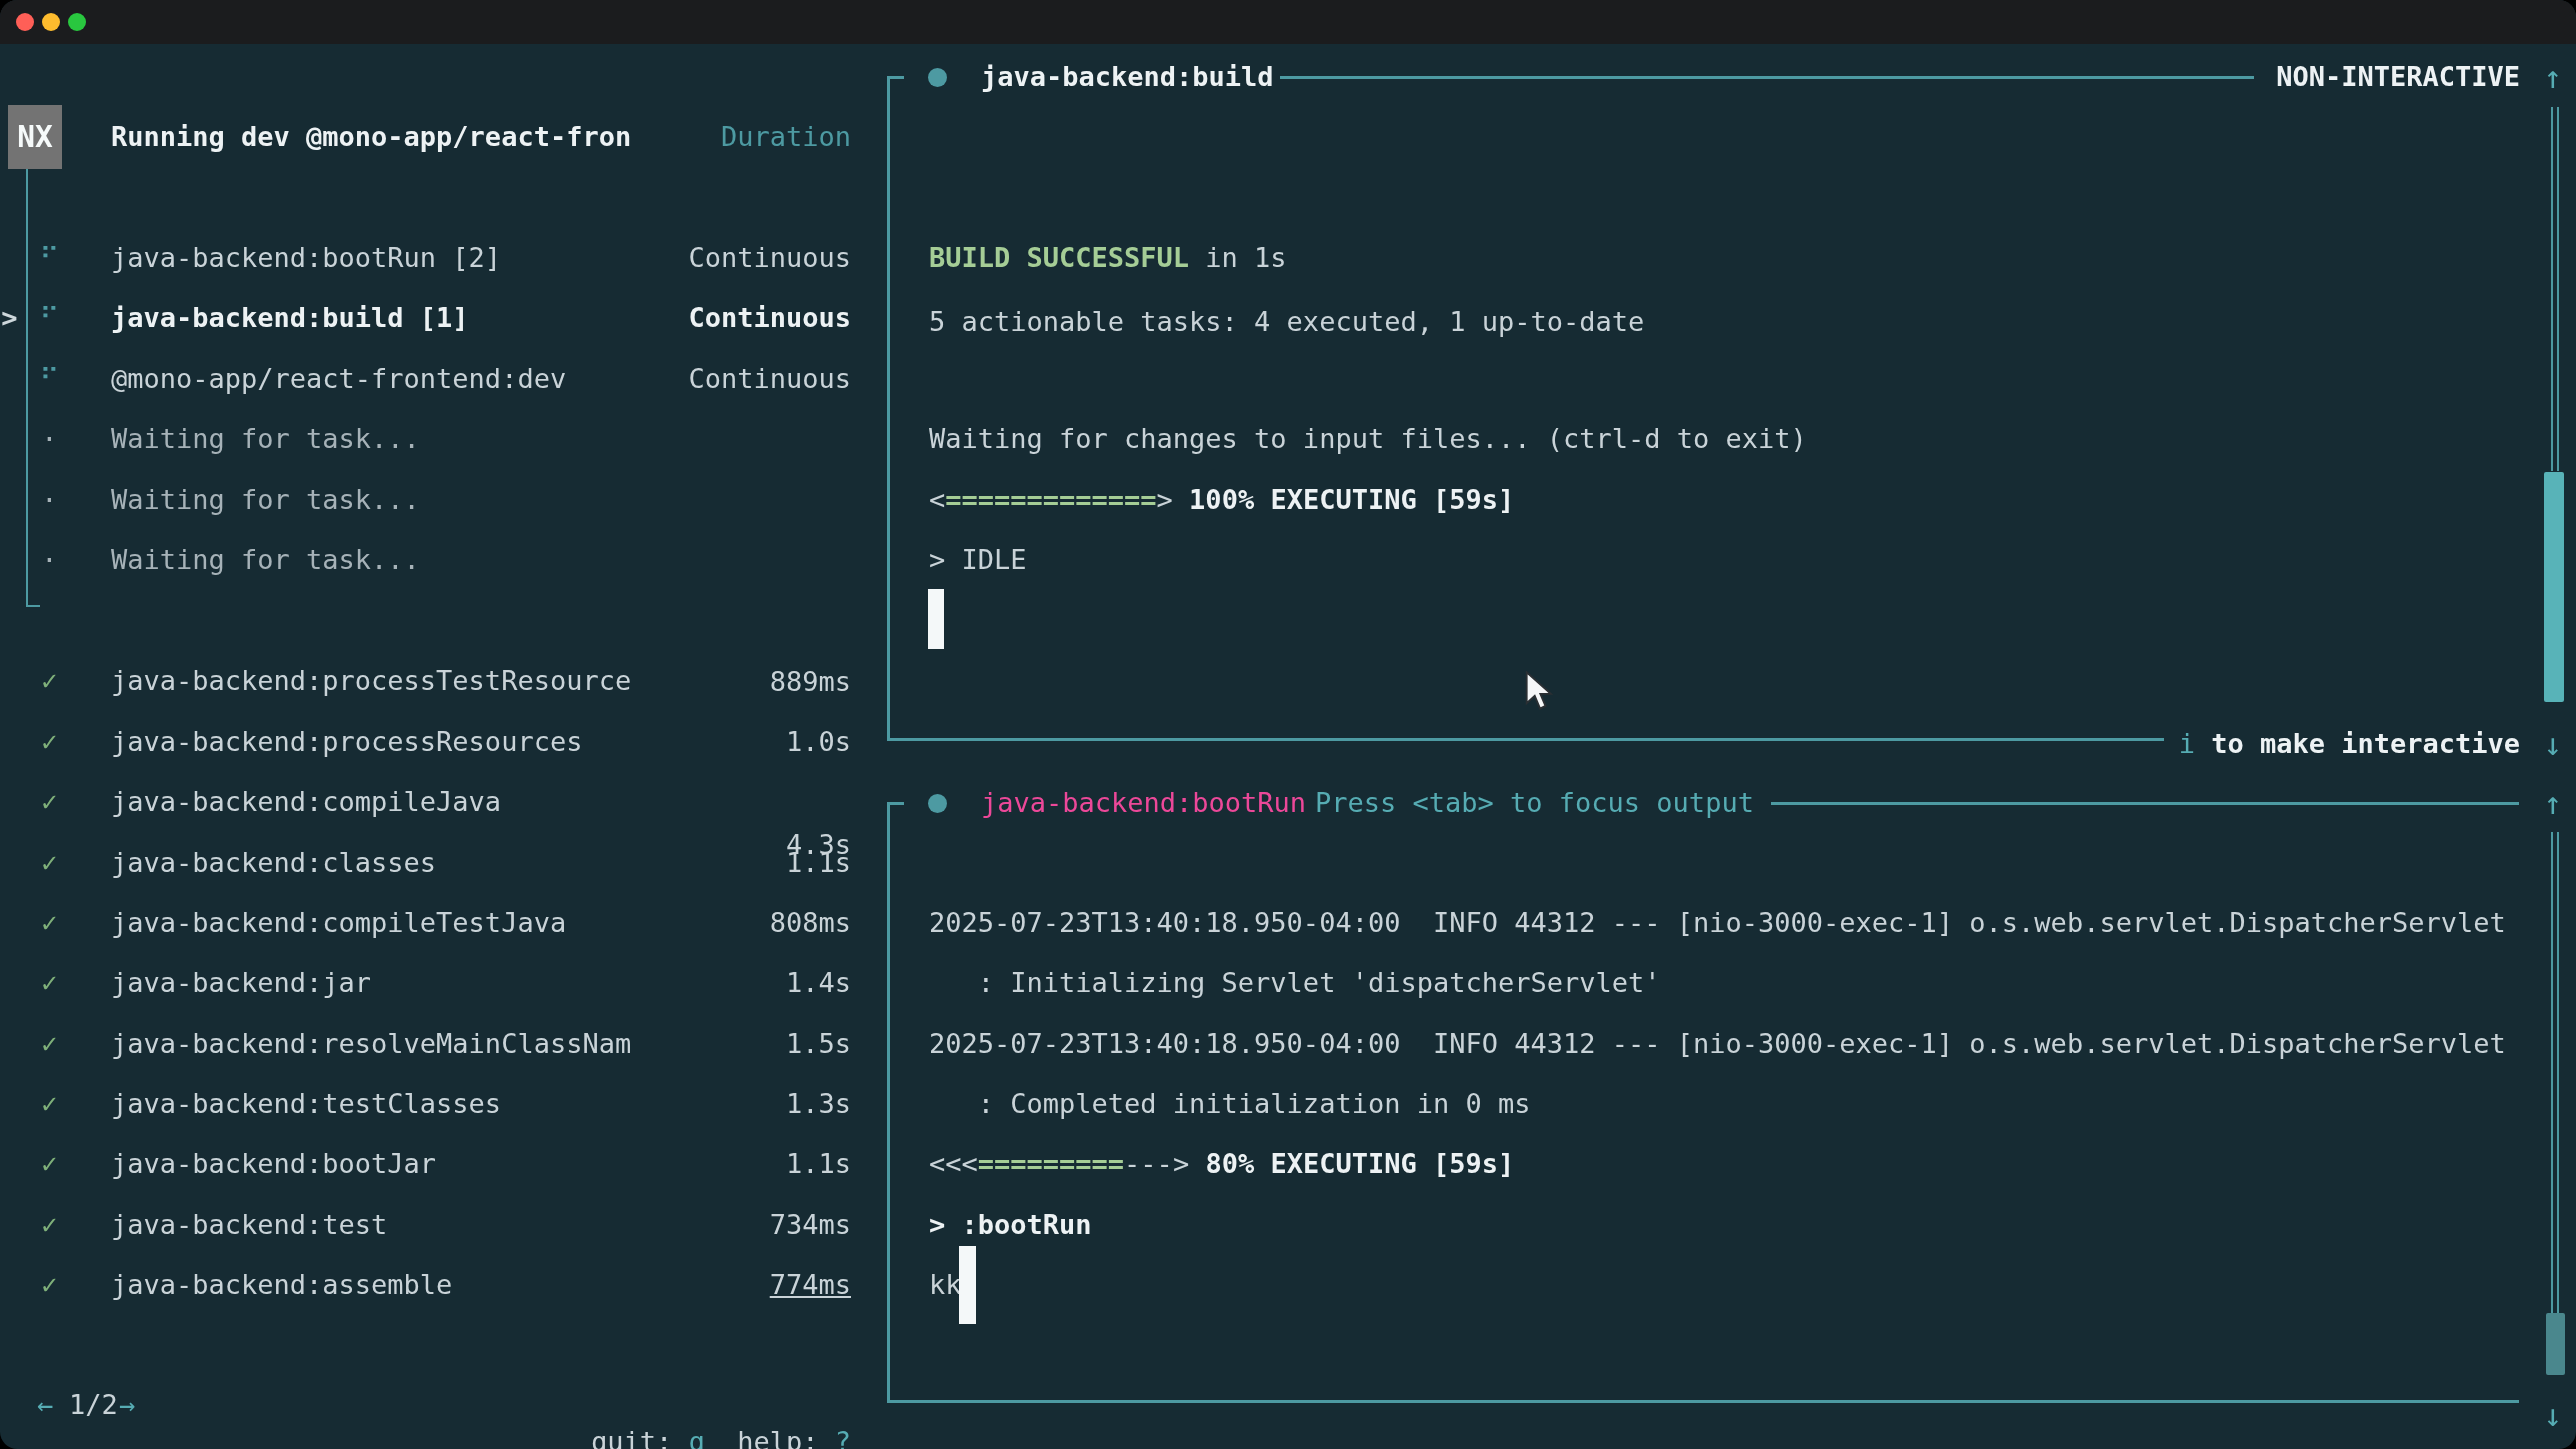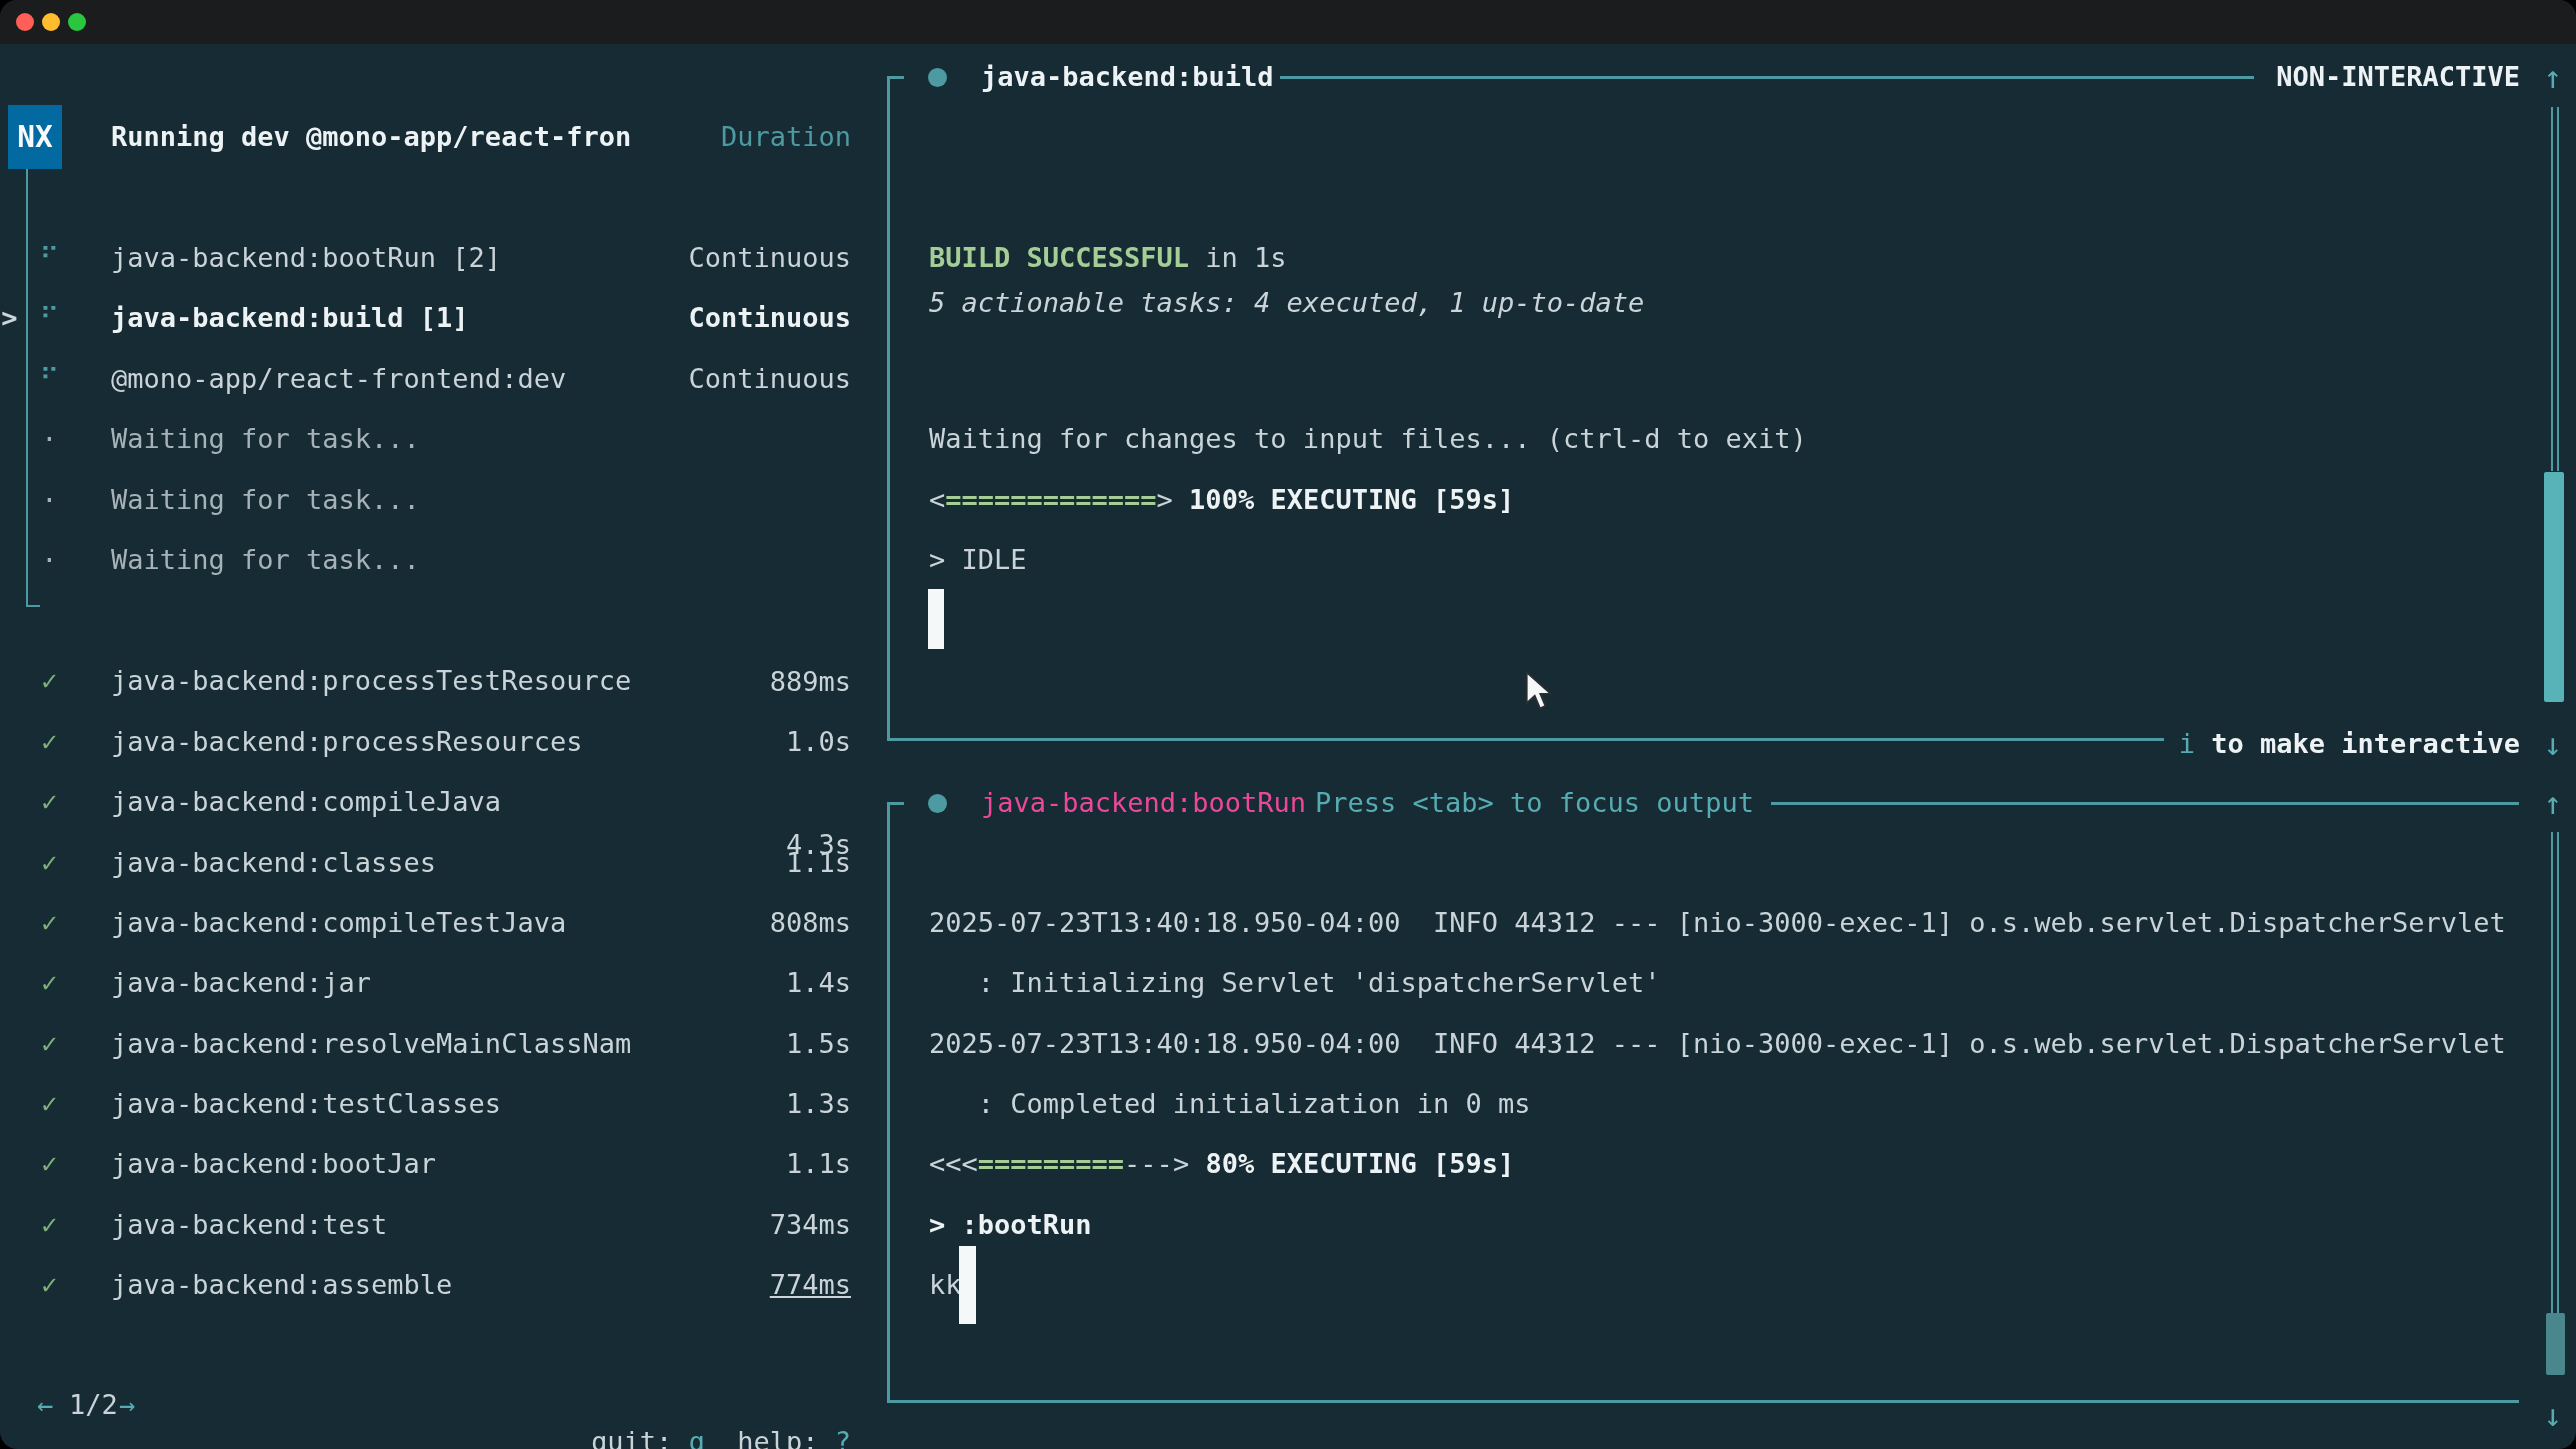--- a/index.html
+++ b/index.html
@@ -16,21 +16,21 @@
   .txt{position:absolute;font-size:27px;line-height:60px;height:60px;
        white-space:pre;color:#c9d3d8;}
   .bold{font-weight:700;color:#edf2f4;}
   .dim{color:#a6b2b8;}
   .teal{color:#4d9aa2;}
   .brightteal{color:#56acb3;}
   .green-t{color:#a5cd96;font-weight:700;}
   .right{text-align:right;}
 
   .nx-badge{position:absolute;left:8px;top:105px;width:54px;height:64px;
-            background:#0369a1;color:#f6fafa;font-weight:700;font-size:29.5px;
+            background:#737373;color:#f6fafa;font-weight:700;font-size:29.5px;
             display:flex;align-items:center;justify-content:center;}
   .tree{position:absolute;left:25.5px;top:169px;width:12px;height:436px;
         border-left:2.7px solid #4d9aa2;border-bottom:2.7px solid #4d9aa2;}
 
   .icon-cell{position:absolute;left:29.5px;width:40px;text-align:center;}
   .name-cell{left:111px;}
   .dur-cell{left:604px;width:247px;text-align:right;}
   .check{color:#7fb07a;}
 
   .hline{position:absolute;height:2.7px;background:#4d9aa2;}
@@ -157,21 +157,21 @@
   <div>
     <div class="vline" style="left:887px;top:76px;height:665px;"></div>
     <div class="hline" style="left:887px;top:76px;width:17.4px;"></div>
     <div class="paneldot" style="left:928px;top:68px;"></div>
     <span class="txt bold" style="left:981px;top:47px;">java-backend:build</span>
     <div class="hline" style="left:1280px;top:76px;width:974px;"></div>
     <span class="txt bold right" style="left:2274px;top:47px;width:246px;">NON-INTERACTIVE</span>
     <span class="arrow" style="left:2538px;top:47px;">↑</span>
 
     <span class="txt" style="left:929px;top:228px;"><span class="green-t">BUILD SUCCESSFUL</span><span> in 1s</span></span>
-    <span class="txt" style="left:929px;top:273px;font-style:italic;">5 actionable tasks: 4 executed, 1 up-to-date</span>
+    <span class="txt" style="left:929px;top:292px;">5 actionable tasks: 4 executed, 1 up-to-date</span>
     <span class="txt" style="left:929px;top:409px;">Waiting for changes to input files... (ctrl-d to exit)</span>
     <span class="txt" style="left:929px;top:470px;"><span>&lt;</span><span class="green-t">=============</span><span>&gt;</span><span class="bold"> 100% EXECUTING [59s]</span></span>
     <span class="txt" style="left:929px;top:530px;">&gt; IDLE</span>
     <div class="cursor-block" style="left:928px;top:589px;width:16px;height:60px;"></div>
 
     <div class="hline" style="left:887px;top:738px;width:1277px;"></div>
     <div class="txt right" style="left:2174px;top:714px;width:346px;"><span class="brightteal">i</span><span class="bold"> to make interactive</span></div>
     <span class="arrow" style="left:2538px;top:714px;">↓</span>
 
     <div class="sb-track" style="left:2551px;top:107px;height:364px;"></div>

